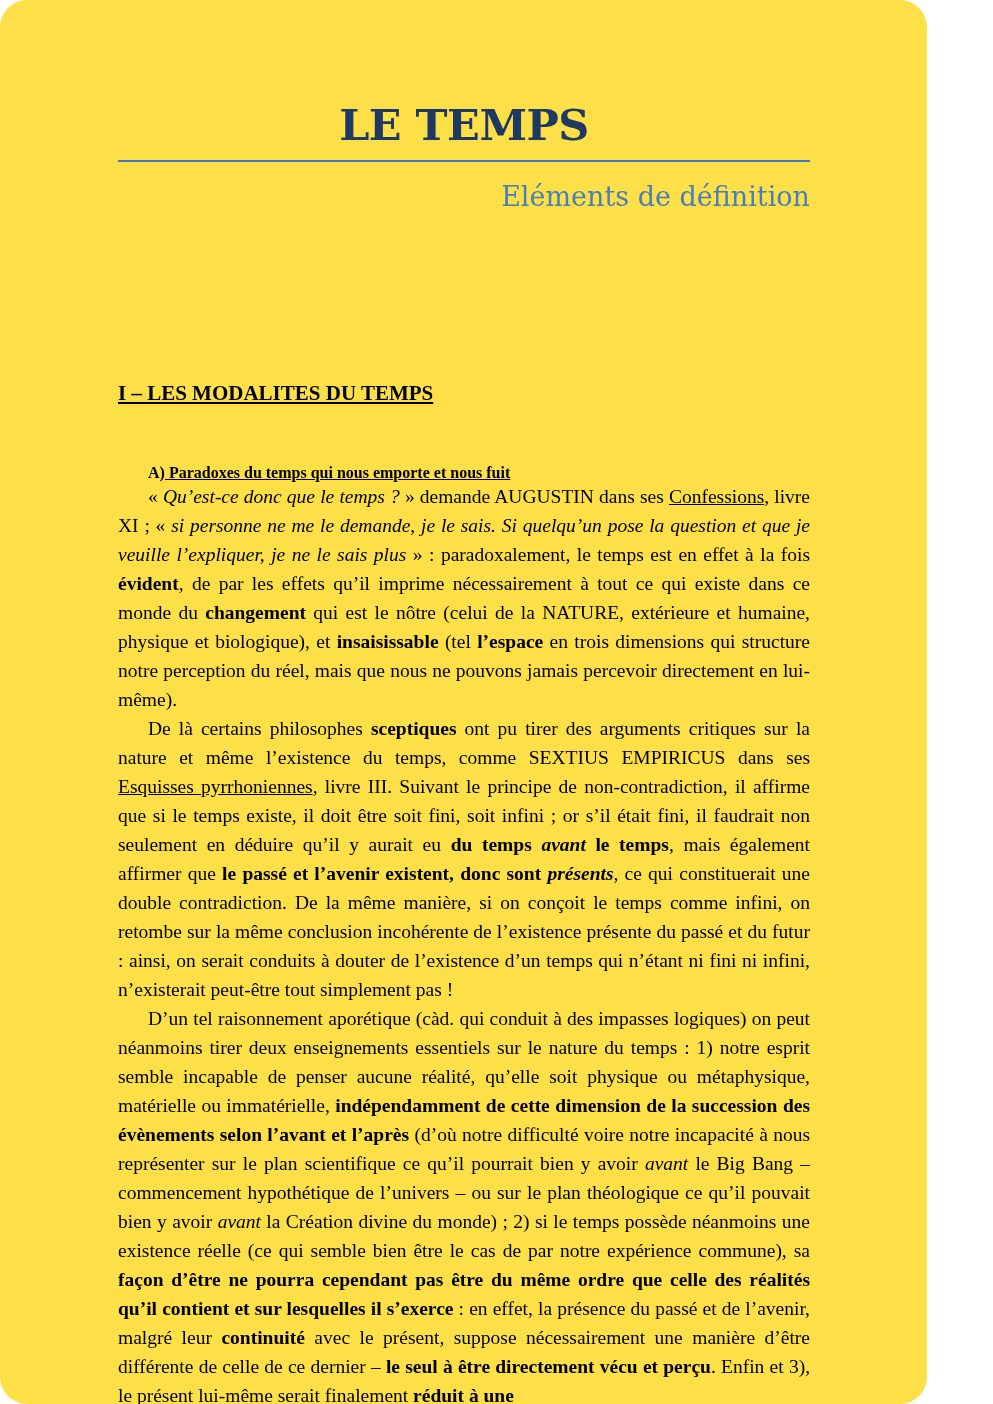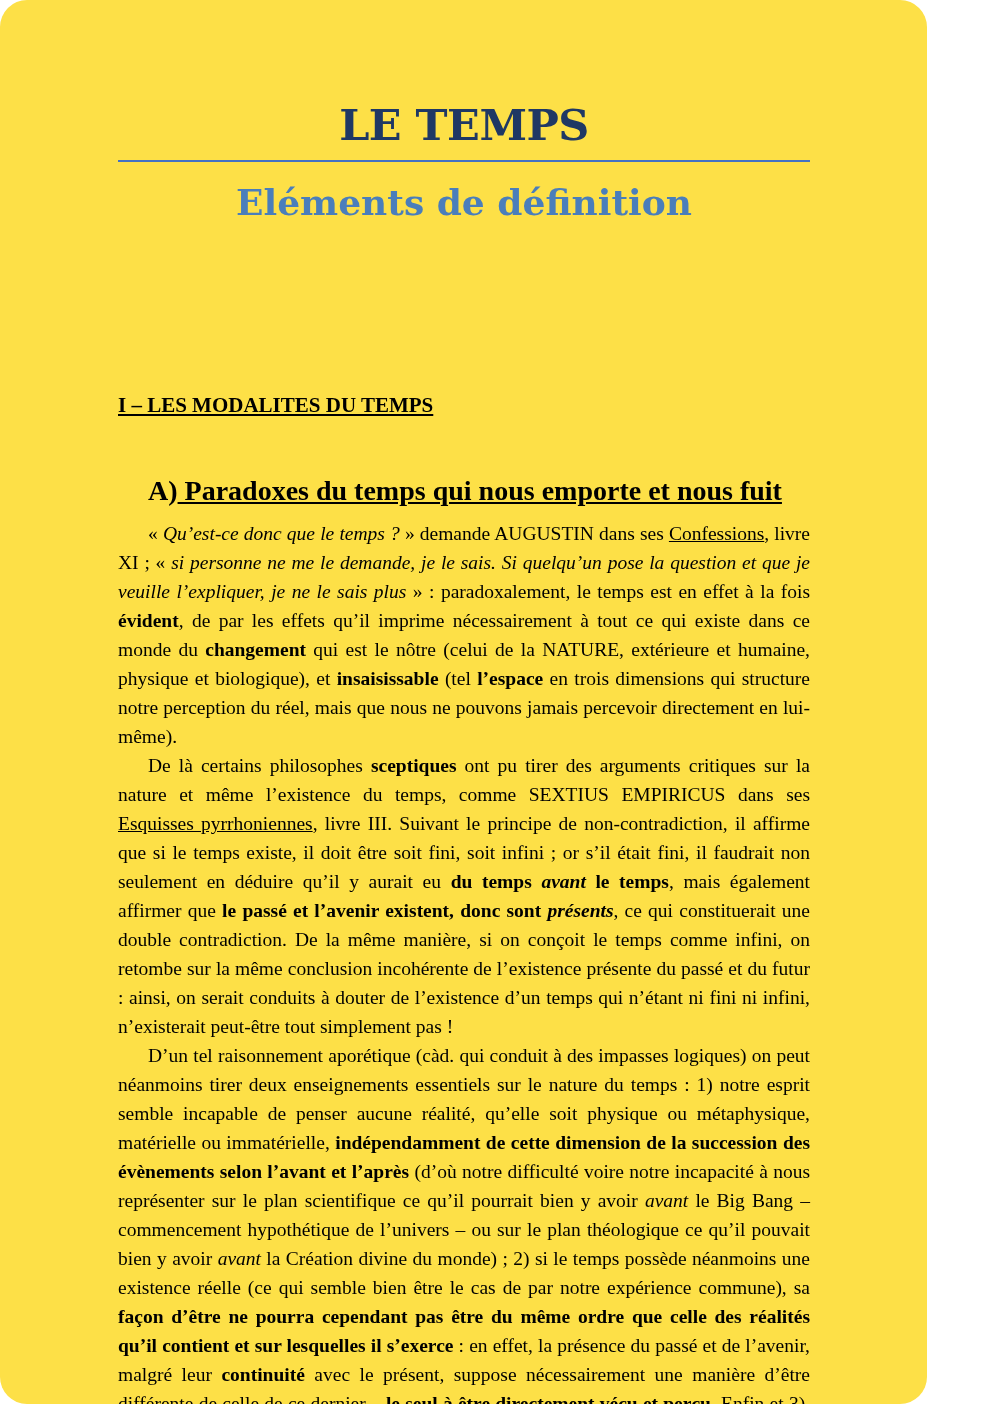--- a/index.html
+++ b/index.html
@@ -28,36 +28,36 @@
     font-family: "DejaVu Serif", serif;
     font-weight: 600;
     font-size: 43px;
     line-height: 1.2;
     letter-spacing: -0.5px;
     padding-bottom: 8px;
     border-bottom: 2px solid #4472C4;
   }
   .doc-subtitle {
     margin: 18px 0 0 0;
-    text-align: center;
+    text-align: right;
     font-family: "DejaVu Serif", serif;
-    font-weight: bold;
-    font-size: 36px;
+    font-weight: normal;
+    font-size: 27px;
     line-height: 1.25;
   }
   .section-heading {
     margin: 168px 0 0 0;
     font-size: 21px;
     font-weight: bold;
     text-decoration: underline;
     line-height: 1.2;
   }
   .subsection-heading {
-    margin: 56px 0 12px 30px;
-    font-size: 28px;
+    margin: 56px 0 0 30px;
+    font-size: 16px;
     font-weight: bold;
     line-height: 1.2;
   }
   .subsection-heading .underlined {
     text-decoration: underline;
   }
   .body-text {
   }
   .body-text p {
     margin: 0;

